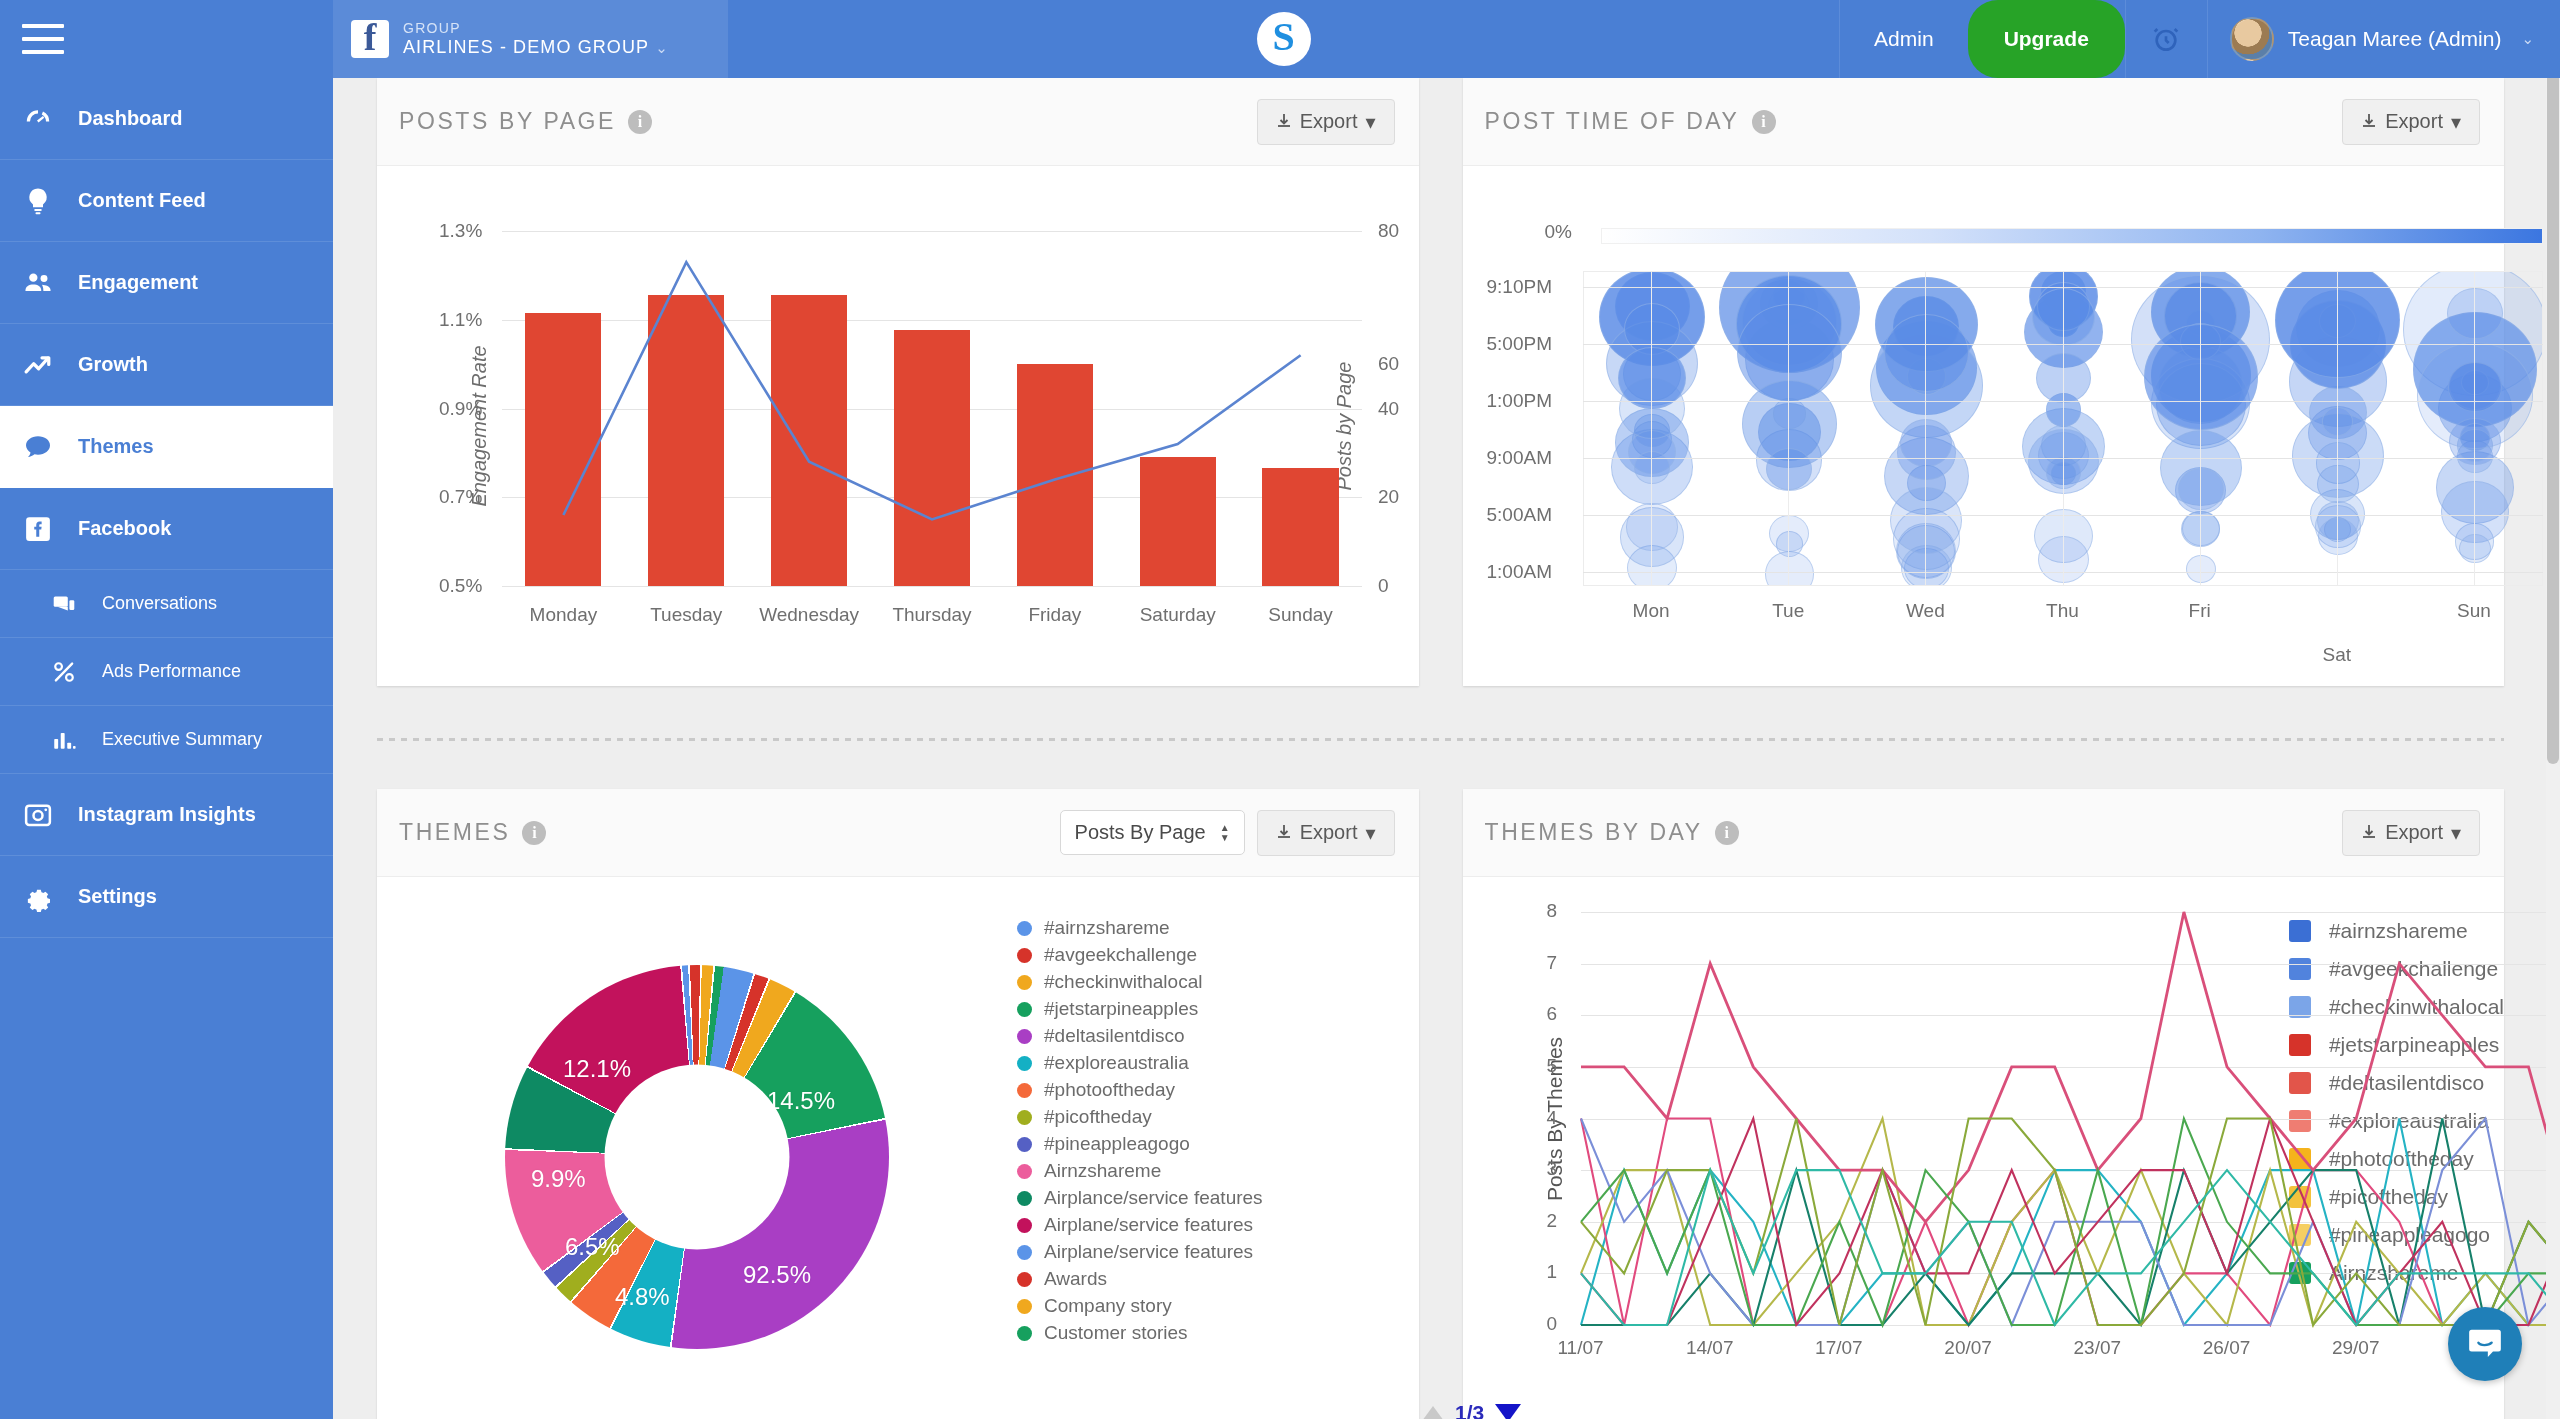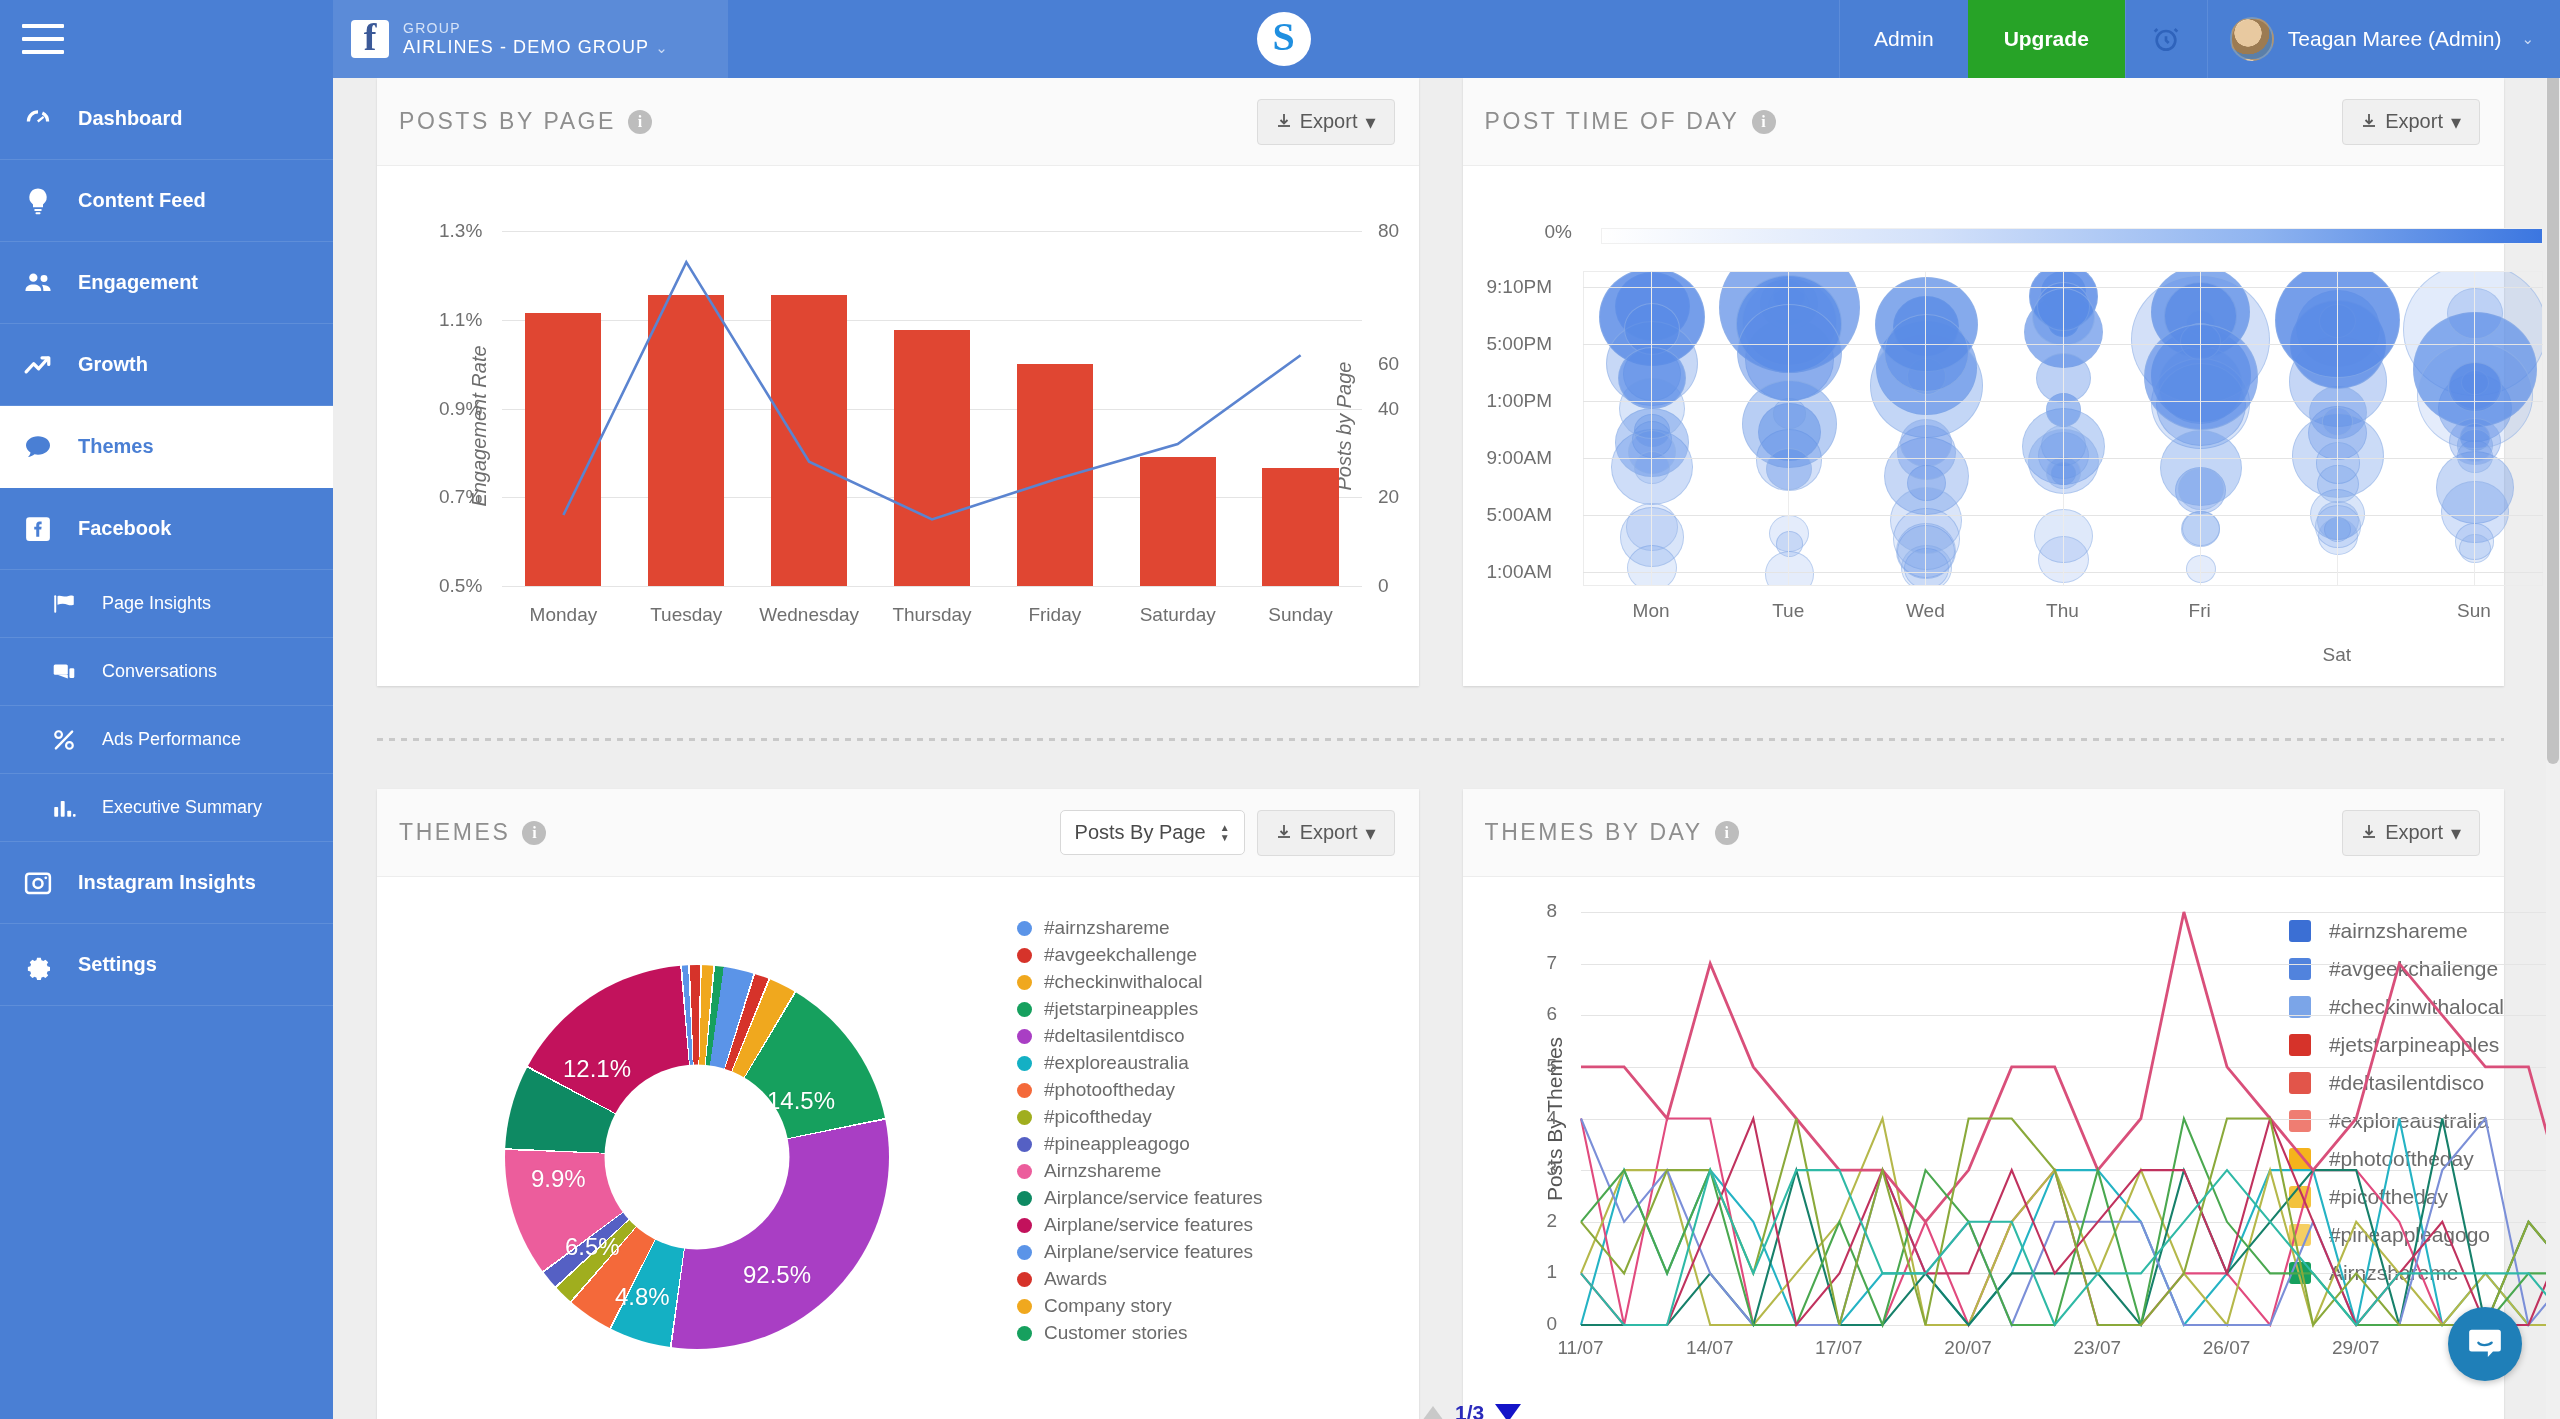--- a/index.html
+++ b/index.html
@@ -45,21 +45,21 @@
     font-family:"Liberation Serif", serif; font-weight:bold; font-size:40px;
     color:#1f8fe0; line-height:1; margin-top:-4px;
   }
   #topbar-spacer-right{ flex:1; }
   .top-link{
     display:flex; align-items:center; padding:0 34px; color:#fff; font-size:21px;
     border-left:1px solid #5c8cd9; cursor:pointer; white-space:nowrap;
   }
   #upgrade-button{
     display:flex; align-items:center; padding:0 36px; background:#27a327; color:#fff;
-    font-size:21px; font-weight:bold; cursor:pointer; white-space:nowrap;
+    font-size:21px; font-weight:bold; cursor:pointer; white-space:nowrap;border-radius:30px;
   }
   #alarm-cell{ display:flex; align-items:center; justify-content:center; width:82px; border-left:1px solid #5c8cd9; cursor:pointer;}
   #user-cell{
     display:flex; align-items:center; gap:14px; padding:0 26px 0 22px;
     border-left:1px solid #5c8cd9; color:#fff; font-size:21px; cursor:pointer; white-space:nowrap;
   }
   .avatar{
     width:44px;height:44px;border-radius:50%;
     background:radial-gradient(circle at 40% 35%, #e8c9a0 0 38%, #9c7b52 39% 60%, #5b7fa8 61% 100%);
     border:2px solid #ffffff33; flex:0 0 auto;
@@ -286,29 +286,20 @@
       <span>Themes</span>
     </div>
     <div class="nav-item">
       <span class="nav-icon">
         <svg width="30" height="30" viewBox="0 0 24 24">
           <rect x="2.5" y="2.5" width="19" height="19" rx="2.6" fill="#ffffff"></rect>
           <path d="M14.9 8.1h-1.3c-.4 0-.6.3-.6.7v1.3h1.9l-.3 2.2h-1.6v5.9h-2.4v-5.9H9v-2.2h1.6V8.6c0-1.6 1-2.7 2.6-2.7h1.7z" fill="#4a7fd4"></path>
         </svg>
       </span>
       <span>Facebook</span>
-    </div>
-    <div class="nav-item sub">
-      <span class="nav-icon">
-        <svg width="28" height="26" viewBox="0 0 24 24" fill="#ffffff">
-          <rect x="3" y="4" width="1.8" height="16" rx=".8"></rect>
-          <path d="M6 4.8c3.2-1.3 6.3 1.3 9.4 0s5.6 0 5.6 0v7.8s-2.6 1.3-5.6 0S9.2 11.4 6 12.6z"></path>
-        </svg>
-      </span>
-      <span>Page Insights</span>
     </div>
     <div class="nav-item sub">
       <span class="nav-icon">
         <svg width="28" height="26" viewBox="0 0 24 24" fill="#ffffff">
           <rect x="2.5" y="5" width="13" height="9.5" rx="1.4"></rect>
           <path d="M6 14.5h9.5V18z"></path>
           <rect x="17" y="8.5" width="4.5" height="9" rx="1.2"></rect>
         </svg>
       </span>
       <span>Conversations</span>

